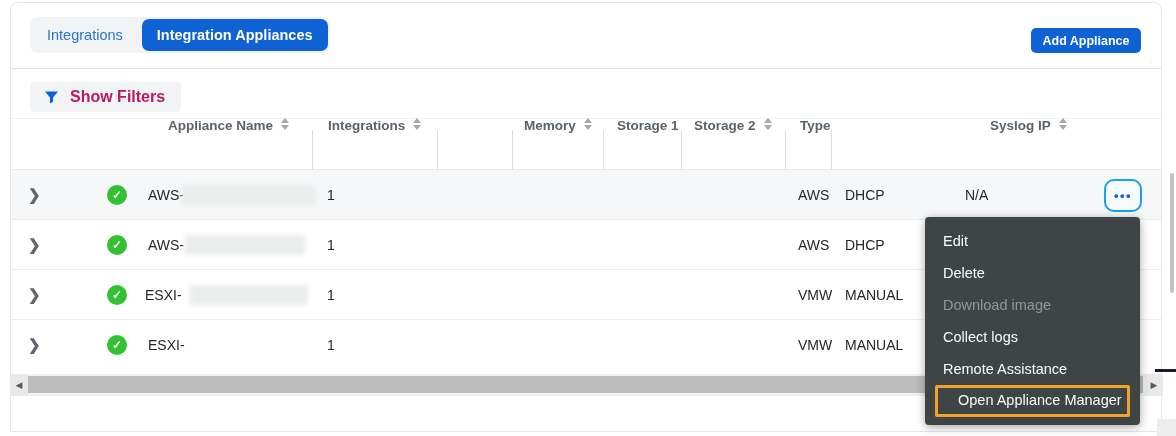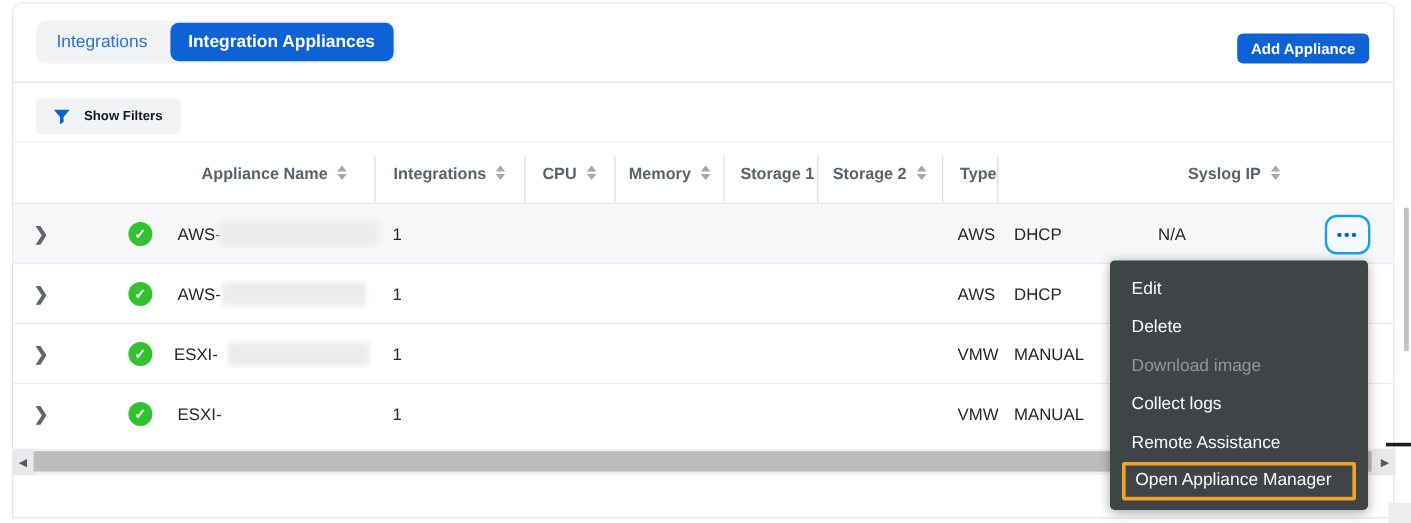--- a/index.html
+++ b/index.html
@@ -19,33 +19,33 @@
   .btn-primary { position:absolute; left:1031px; top:28px; width:110px; height:25px;
                  background:#0f62d3; color:#fff; font-weight:700; font-size:12.5px;
                  border:none; border-radius:5px; display:flex; align-items:center;
                  justify-content:center; cursor:pointer; font-family:inherit; }
   .topline { position:absolute; left:11px; top:68px; width:1150px; height:1px; background:#dfe3e6; }
 
   
   .filters-chip { position:absolute; left:30px; top:82px; height:30px; background:#f1f3f5;
                   border-radius:4px; display:flex; align-items:center; gap:11px;
                   padding:0 16px 0 14px; cursor:pointer; }
-  .filters-chip span { color:#0f172a; font-weight:700; font-size:11px; }
+  .filters-chip span { color:#be185d; font-weight:700; font-size:16px; }
   .searchbox { position:absolute; left:871px; top:84px; width:272px; height:27px;
                border:1.5px solid #c6cbd0; border-radius:8px; background:#fff; }
   .searchbox input { position:absolute; left:34px; top:0; width:230px; height:24px;
                      border:none; outline:none; font-size:14.5px; color:#6b7177;
                      font-family:inherit; background:transparent; }
   .searchbox input::placeholder { color:#8b9298; }
   .searchbox svg { position:absolute; left:11px; top:5px; }
 
   
   .hline-top { position:absolute; left:11px; top:118px; width:1150px; height:1px; background:#eef0f2; }
   .hline-bot { position:absolute; left:11px; top:169px; width:1150px; height:1px; background:#e7eaec; }
-  .hcell { position:absolute; top:118px; height:52px; display:flex; align-items:center;
+  .hcell { position:absolute; top:118px; height:52px; display:flex; align-items:flex-start;
            gap:8px; font-weight:700; font-size:13.5px; color:#5a636b; cursor:pointer;
            white-space:nowrap; }
   .hcell.clip { overflow:hidden; }
   .hdiv { position:absolute; top:130px; height:39px; width:1px; background:#d9dde0; }
   .sort { display:inline-flex; flex-direction:column; gap:2px; }
   .sort i { display:block; width:0; height:0; border-left:4px solid transparent;
             border-right:4px solid transparent; }
   .sort .up { border-bottom:5px solid #a3a8ad; }
   .sort .dn { border-top:5px solid #a3a8ad; }
 
@@ -68,21 +68,21 @@
               font-size:13px; font-weight:700; letter-spacing:1.5px; cursor:pointer; z-index:5; }
 
   
   .menu { position:absolute; left:925px; top:217px; width:215px; background:#3f4447;
           border-radius:4px; padding:8px 0; z-index:10;
           box-shadow:0 2px 10px rgba(0,0,0,.35); }
   .mi { height:32px; line-height:32px; padding-left:18px; color:#fbfbfc; font-size:14.5px;
         cursor:pointer; white-space:nowrap; }
   .mi.disabled { color:#93979a; cursor:default; }
   .mi.hl { margin:0 10px; border:3.5px solid #f1a32a; border-radius:2px; height:32px;
-           line-height:24px; padding-left:8px; }
+           line-height:24px; padding-left:20px; }
 
   
   .hsb-track { position:absolute; left:10px; top:374px; width:1153px; height:22px;
                background:#f0f0f0; z-index:1; }
   .hsb-btn { position:absolute; top:374px; width:18px; height:22px; background:#e9e9e9;
              color:#555a5e; font-size:9px; display:flex; align-items:center;
              justify-content:center; cursor:pointer; z-index:2; }
   .hsb-thumb { position:absolute; left:28px; top:376px; width:1115px; height:17px;
                background:#bdbdbd; cursor:grab; z-index:2; }
   .vsb-thumb { position:absolute; left:1170px; top:173px; width:4px; height:120px;
@@ -118,27 +118,20 @@
         <i class="dn"></i>
       </span>
   </div>
   <div class="hcell" style="left:328px">
     <span>Integrations</span>
     <span class="sort">
         <i class="up"></i>
         <i class="dn"></i>
       </span>
   </div>
-  <div class="hcell" style="left:452px">
-    <span>CPU</span>
-    <span class="sort">
-        <i class="up"></i>
-        <i class="dn"></i>
-      </span>
-  </div>
   <div class="hcell" style="left:524px">
     <span>Memory</span>
     <span class="sort">
         <i class="up"></i>
         <i class="dn"></i>
       </span>
   </div>
   <div class="hcell" style="left:617px">
     <span>Storage 1</span>
   </div>

